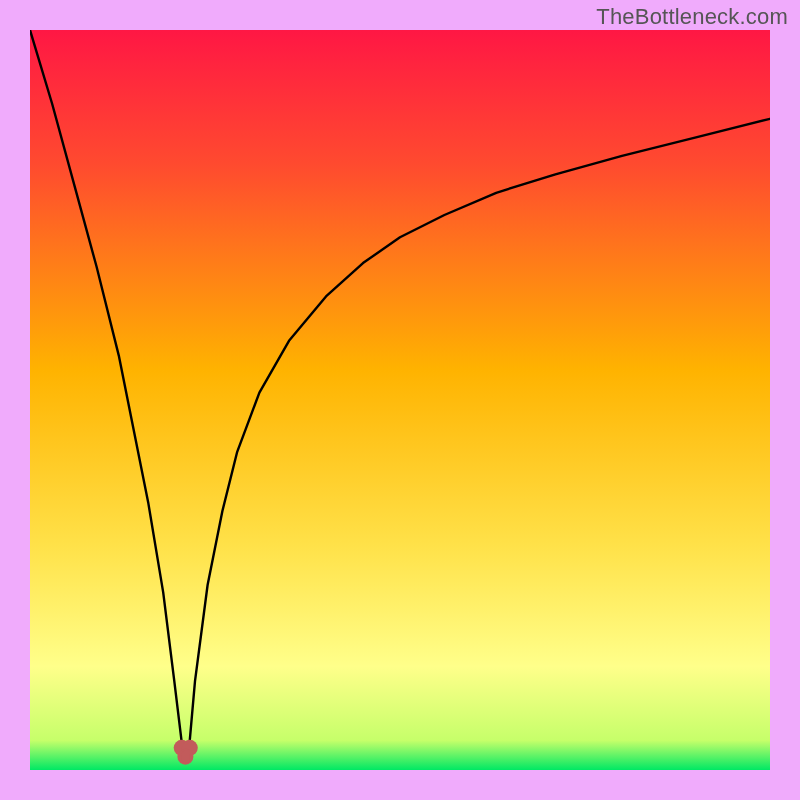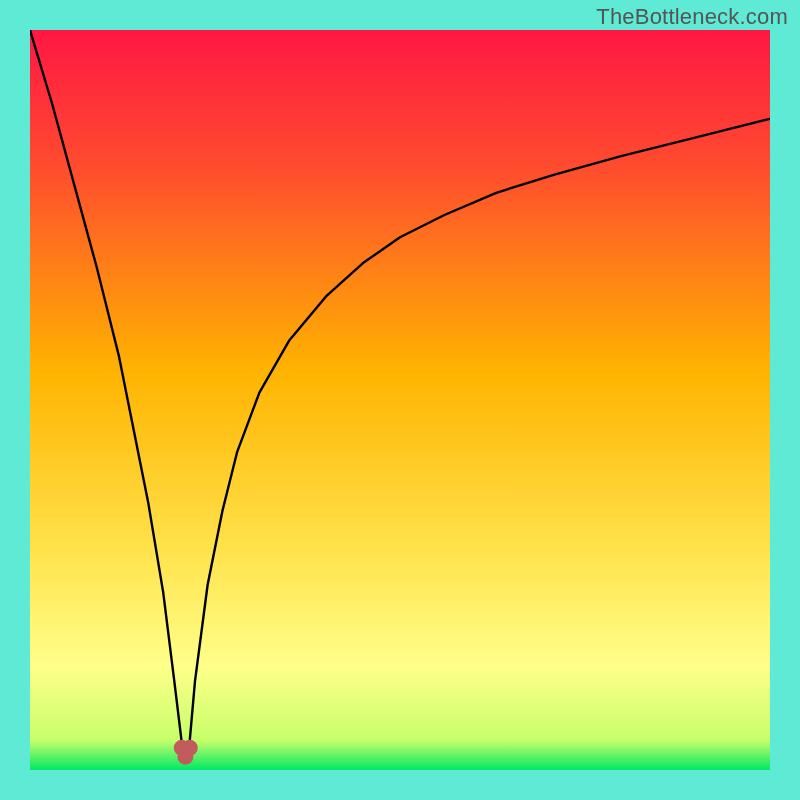--- a/index.html
+++ b/index.html
@@ -10,21 +10,21 @@
     overflow: hidden;
     background: #000;
     font-family: Arial, Helvetica, sans-serif;
   }
   .frame {
     position: absolute;
     top: 0;
     left: 0;
     width: 800px;
     height: 800px;
-    background: #5eead4;
+    background: #f0abfc;
   }
   .plot-area {
     position: absolute;
     left: 30px;
     top: 30px;
     width: 740px;
     height: 740px;
     overflow: hidden;
   }
   .watermark {

